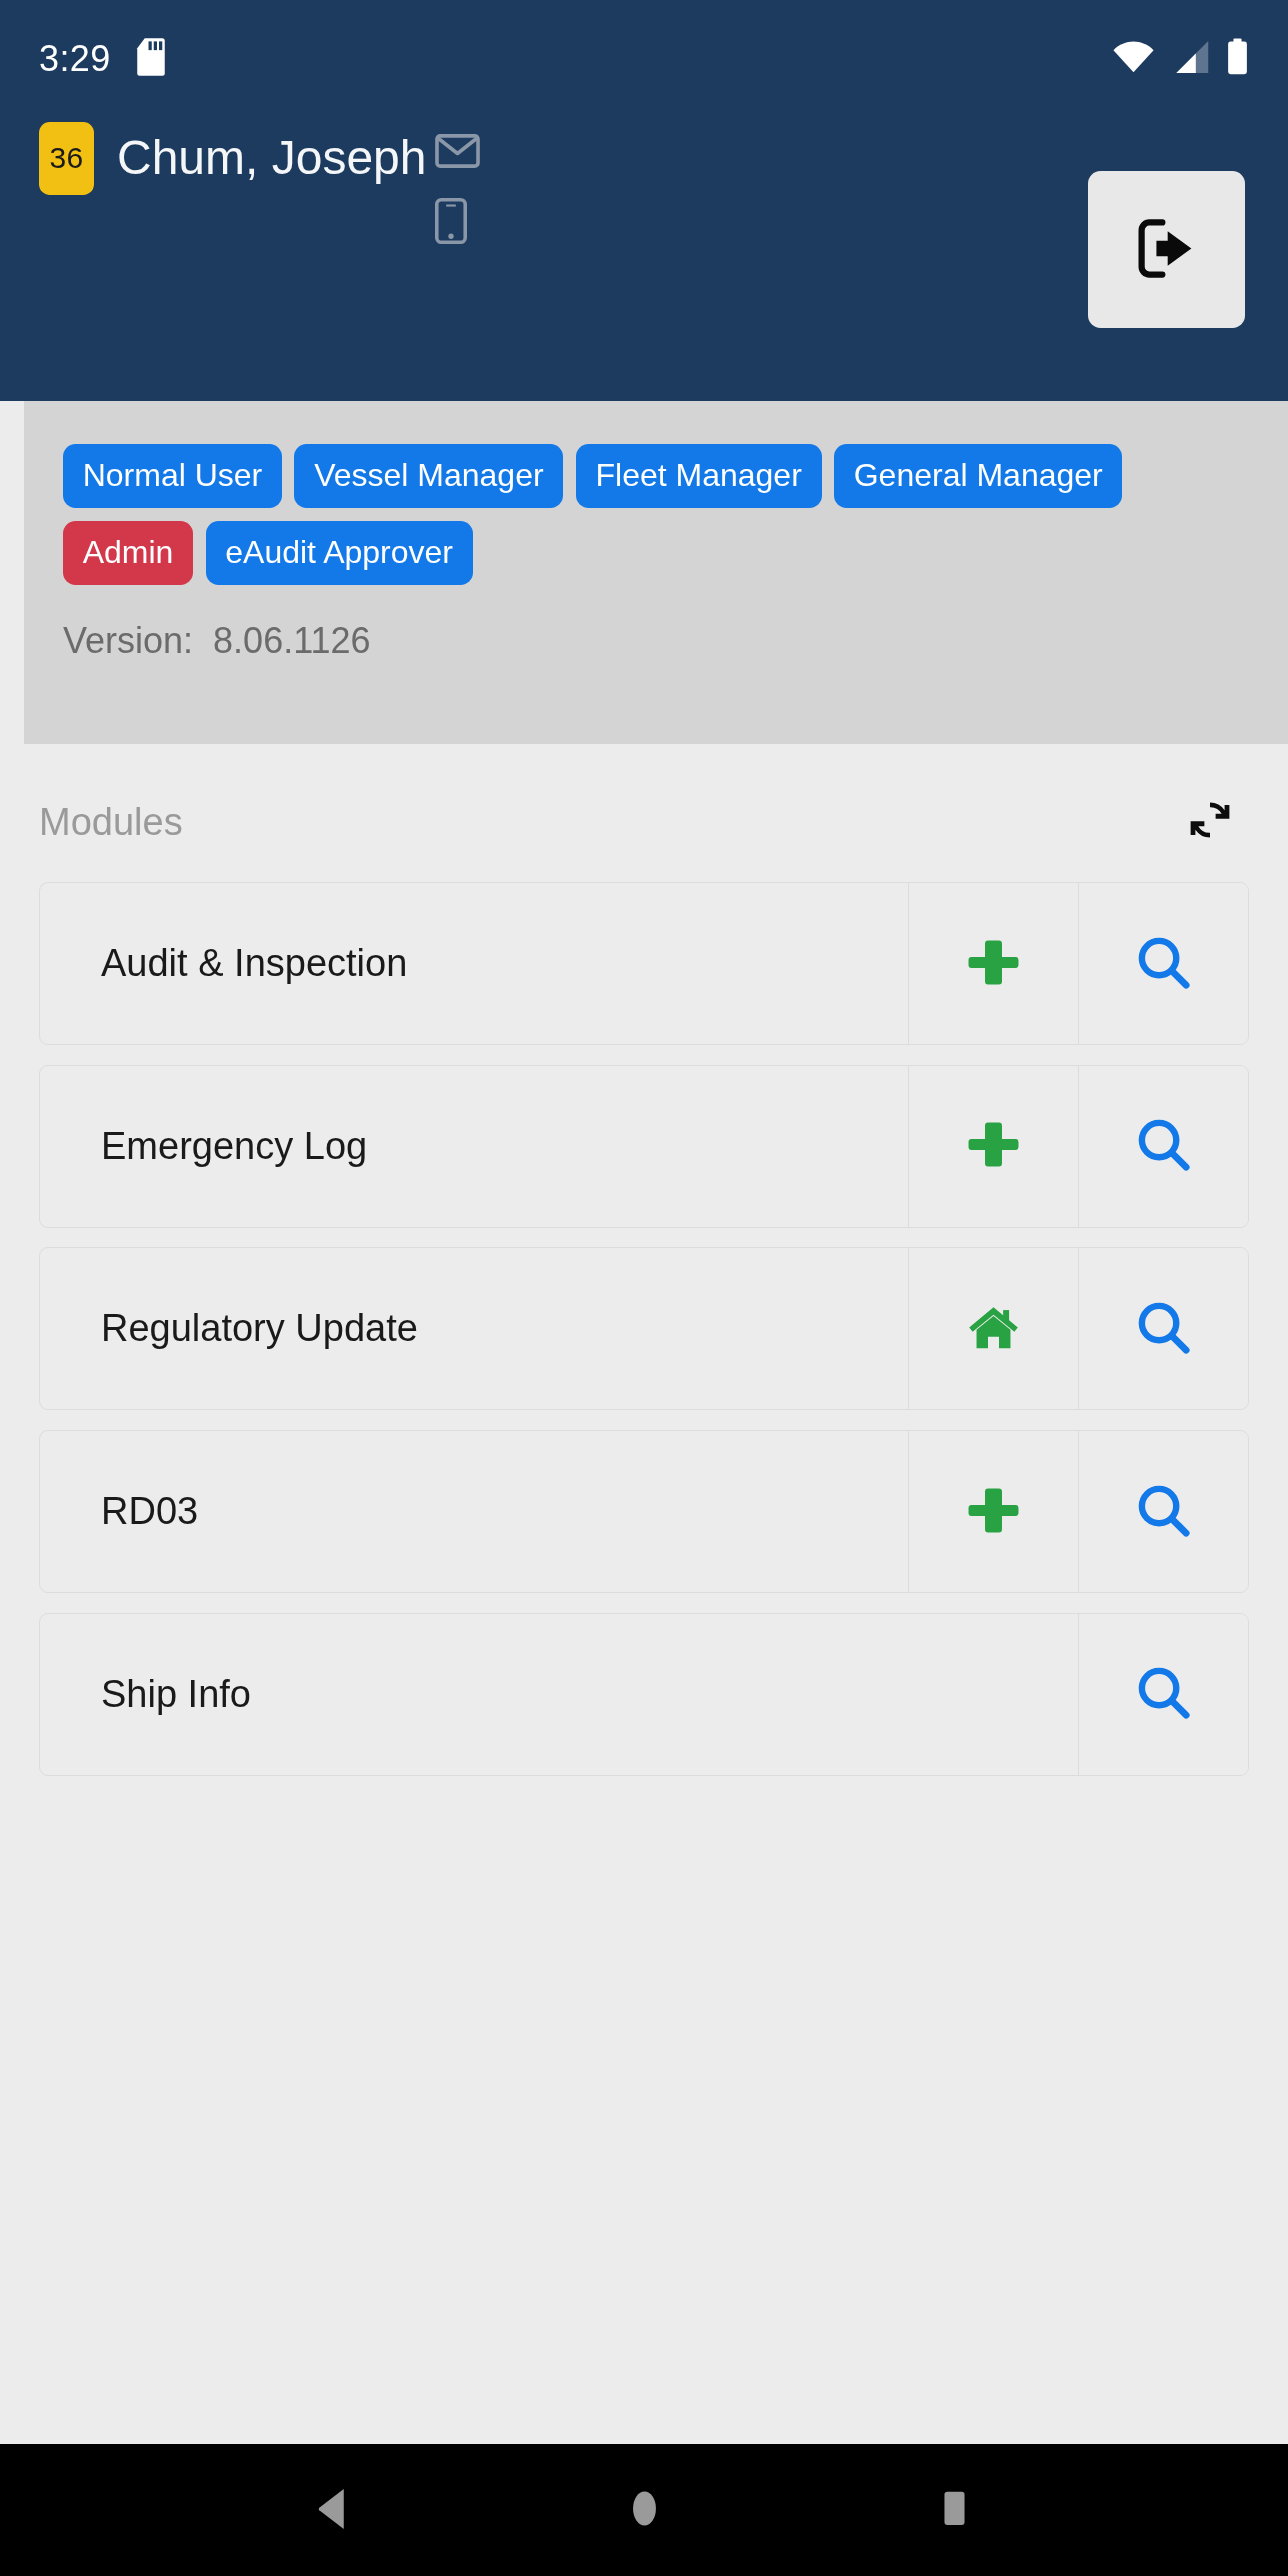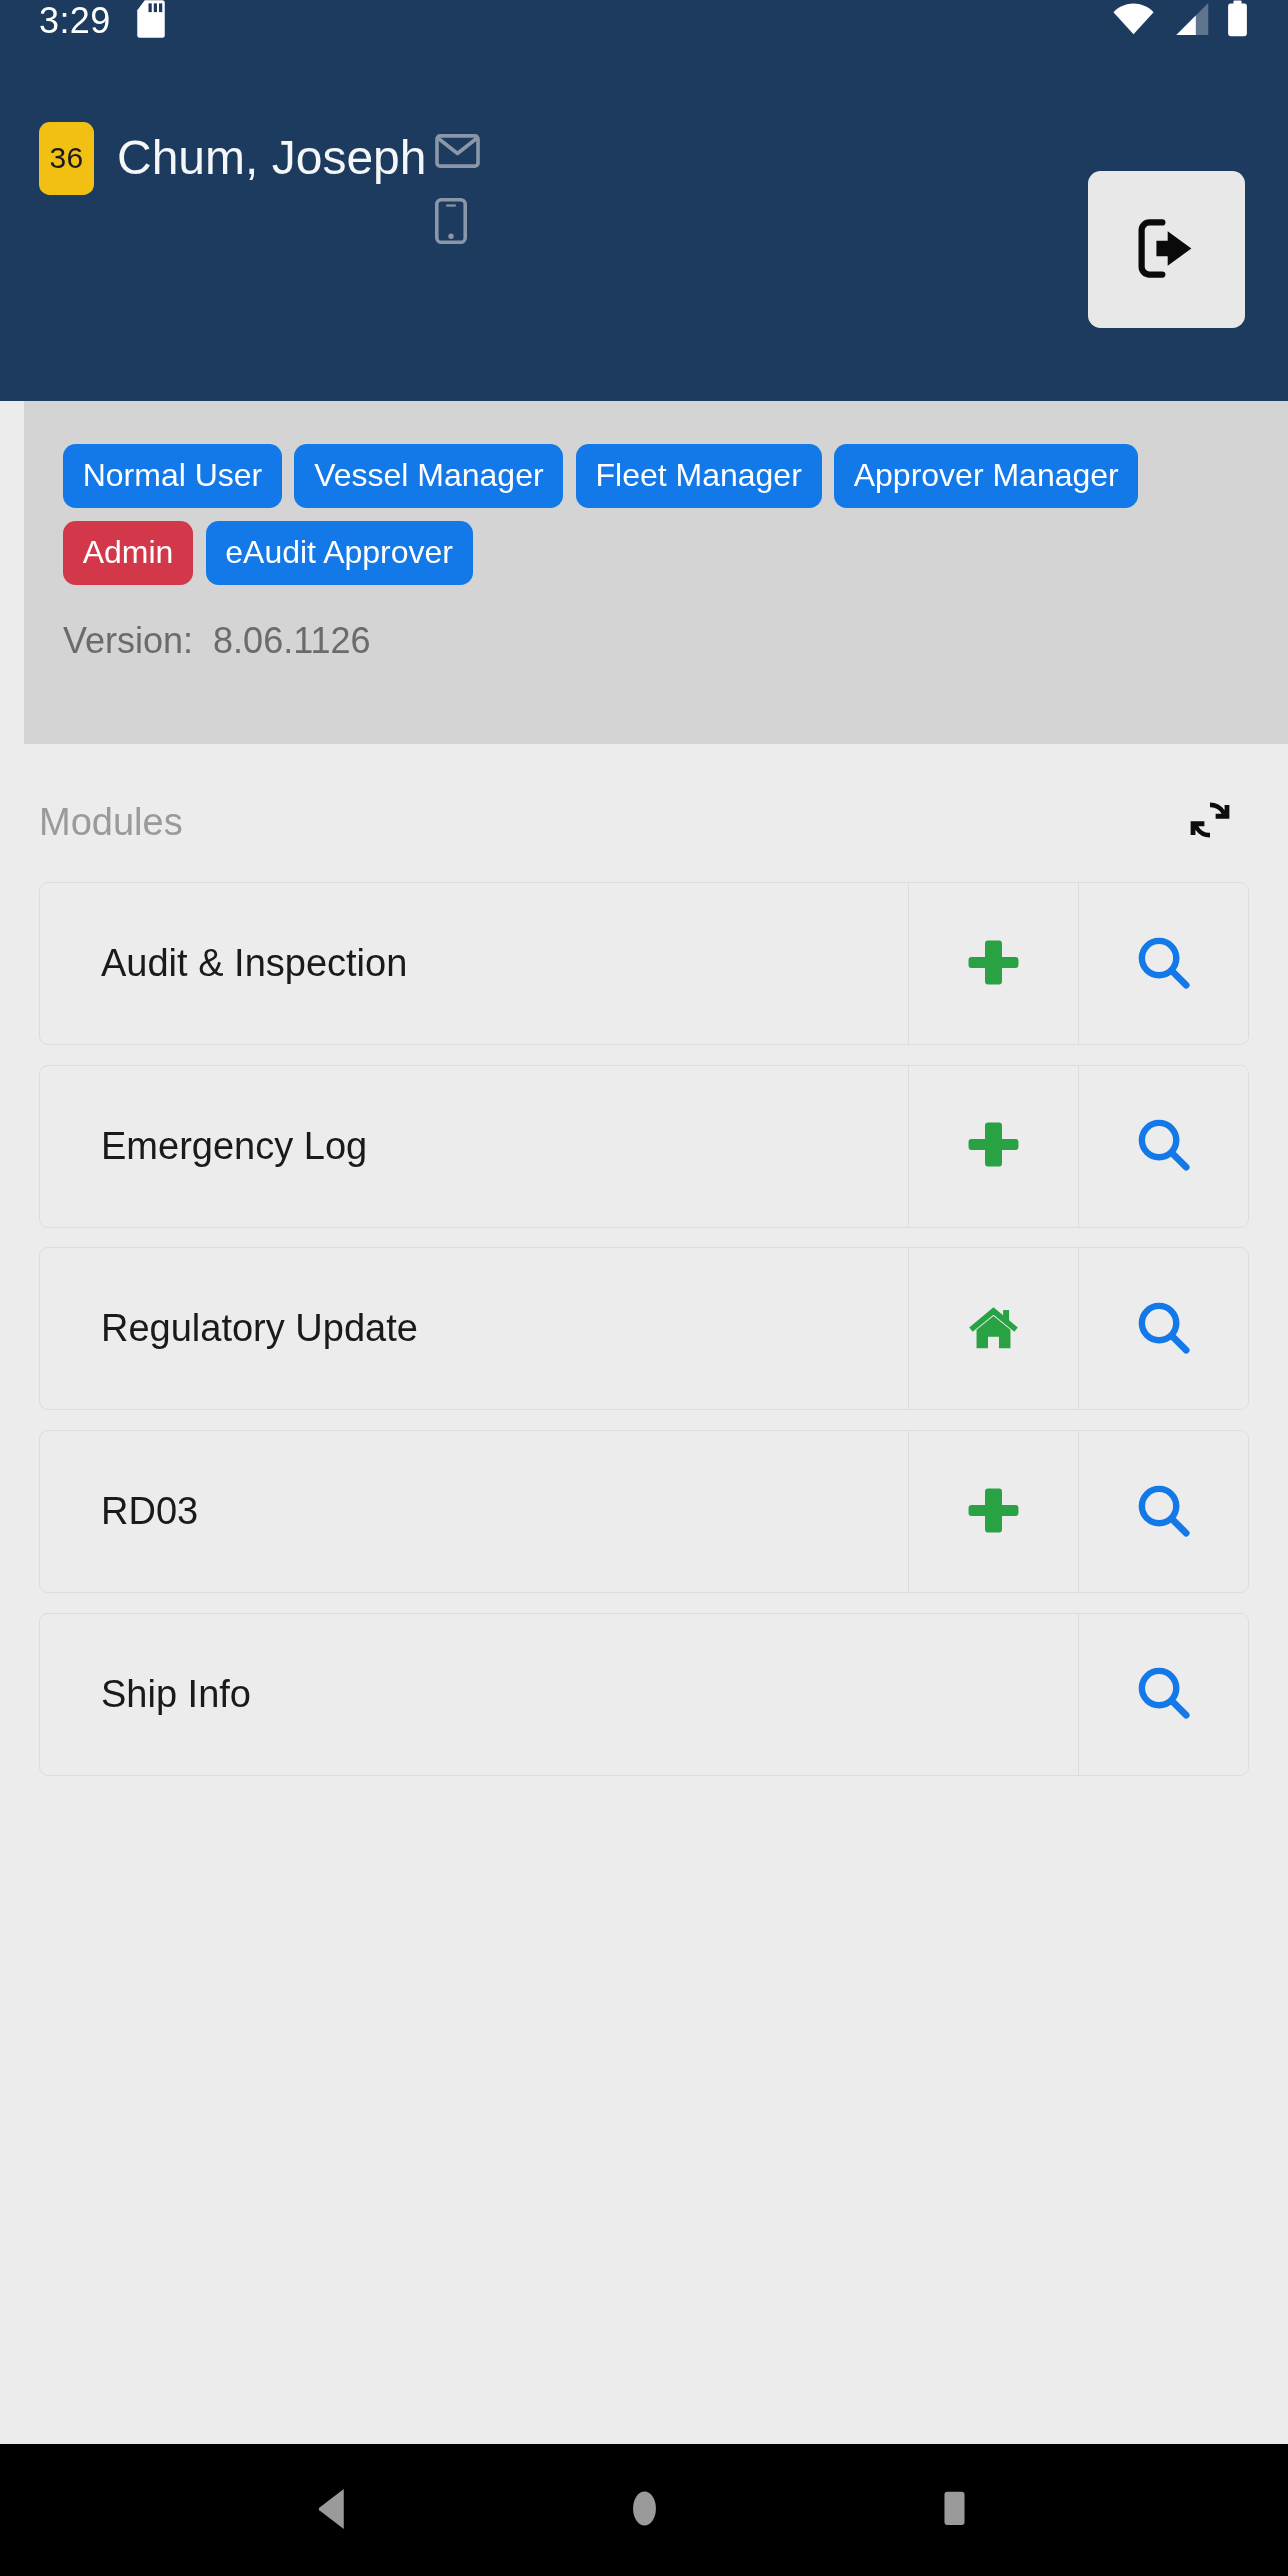--- a/index.html
+++ b/index.html
@@ -17,21 +17,21 @@
     display: flex;
     flex-direction: column;
     background: #ececec;
   }
 
   
   .statusbar {
     height: 79px;
     background: #1d3b5f;
     display: flex;
-    align-items: flex-start;
+    align-items: flex-end;
     padding: 0 39px 0 39px;
     flex: 0 0 auto;
   }
   .status-left {
     display: flex;
     align-items: center;
     gap: 25px;
   }
   .status-time {
     color: #ffffff;
@@ -305,21 +305,21 @@
         </svg>
       </span>
     </button>
   </div>
 
   <div class="roles-section">
     <div class="roles-wrap">
       <span class="role-chip role-blue">Normal User</span>
       <span class="role-chip role-blue">Vessel Manager</span>
       <span class="role-chip role-blue">Fleet Manager</span>
-      <span class="role-chip role-blue">Approver Manager</span>
+      <span class="role-chip role-blue">General Manager</span>
       <span class="role-chip role-red">Admin</span>
       <span class="role-chip role-blue">eAudit Approver</span>
     </div>
     <div class="version-text">Version:  8.06.1126</div>
   </div>
 
   <div class="modules-section">
     <div class="modules-head">
       <span class="modules-title">Modules</span>
       <button class="refresh-btn">

